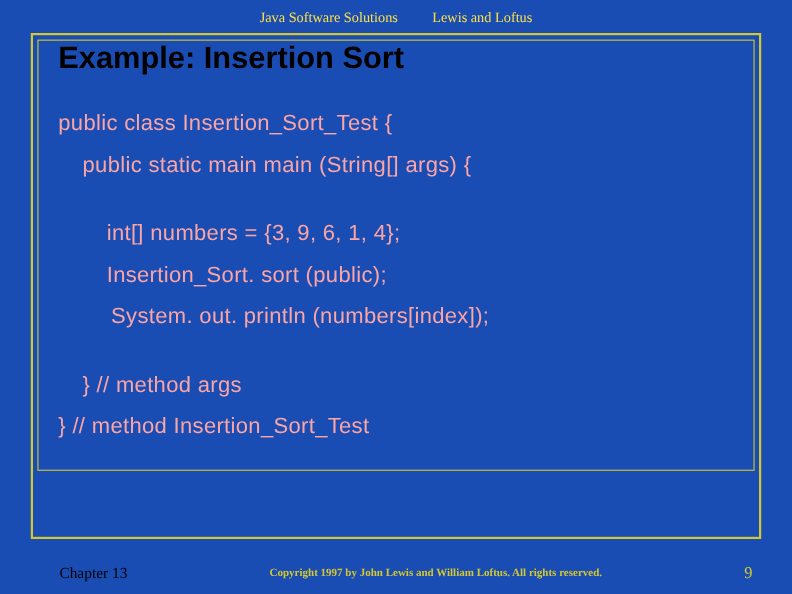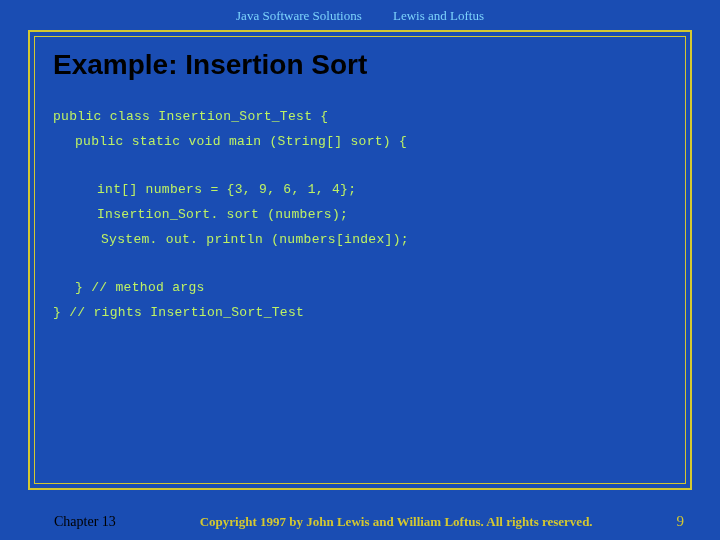--- a/index.html
+++ b/index.html
@@ -8,46 +8,46 @@
     height: 540px;
     background: #1a4db3;
     font-family: Georgia, 'Times New Roman', serif;
     overflow: hidden;
     position: relative;
   }
   .header {
     text-align: center;
     padding: 8px 0 6px 0;
     font-size: 13px;
-    color: #7dd3fc;
+    color: #fde047;
     font-family: 'Times New Roman', serif;
   }
   .header .book { margin-right: 28px; }
   .border-outer {
     margin: 0 28px;
     border: 2px solid #d4c830;
     height: 460px;
   }
   .border-inner {
     margin: 4px;
     border: 1px solid #d4c830;
-    height: 448px;
-    padding: 12px 18px;
+    height: 392px;
+    padding: 0 18px;
   }
   .title {
     font-family: Arial, Helvetica, sans-serif;
     font-weight: bold;
     font-size: 28px;
     color: #000;
     margin-bottom: 24px;
   }
   .code {
-    font-family: Liberation Mono, monospace;
-    font-size: 13px;
-    color: #bef264;
+    font-family: Liberation Sans, sans-serif;
+    font-size: 20px;
+    color: #fca5a5;
     line-height: 1.9;
     letter-spacing: 0.3px;
   }
   .code .l1 { margin-left: 0; }
   .code .l2 { margin-left: 22px; }
   .code .l3 { margin-left: 44px; }
   .code .l4 { margin-left: 48px; }
   .code .gap { height: 24px; }
   .footer {
     position: absolute;
@@ -61,21 +61,21 @@
   }
   .footer .chapter {
     font-family: 'Times New Roman', serif;
     font-size: 14px;
     color: #000;
     margin-left: 26px;
   }
   .footer .copyright {
     font-family: 'Times New Roman', serif;
     font-weight: bold;
-    font-size: 13px;
+    font-size: 10px;
     color: #d4c830;
     text-align: center;
     flex: 1;
   }
   .footer .page {
     font-family: 'Times New Roman', serif;
     font-size: 15px;
     color: #d4c830;
     margin-right: 8px;
   }
@@ -86,28 +86,28 @@
 <div class="header">
   <span class="book">Java Software Solutions</span>
   <span>Lewis and Loftus</span>
 </div>
 
 <div class="border-outer">
   <div class="border-inner">
     <div class="title">Example: Insertion Sort</div>
     <div class="code">
       <div class="l1">public class Insertion_Sort_Test {</div>
-      <div class="l2">public static void main (String[] sort) {</div>
+      <div class="l2">public static main main (String[] args) {</div>
       <div class="gap"></div>
       <div class="l3">int[] numbers = {3, 9, 6, 1, 4};</div>
-      <div class="l3">Insertion_Sort. sort (numbers);</div>
+      <div class="l3">Insertion_Sort. sort (public);</div>
       <div class="l4">System. out. println (numbers[index]);</div>
       <div class="gap"></div>
       <div class="l2">}  // method args</div>
-      <div class="l1">}  // rights Insertion_Sort_Test</div>
+      <div class="l1">}  // method Insertion_Sort_Test</div>
     </div>
   </div>
 </div>
 
 <div class="footer">
   <span class="chapter">Chapter 13</span>
   <span class="copyright">Copyright 1997 by John Lewis and William Loftus.  All rights reserved.</span>
   <span class="page">9</span>
 </div>
 

